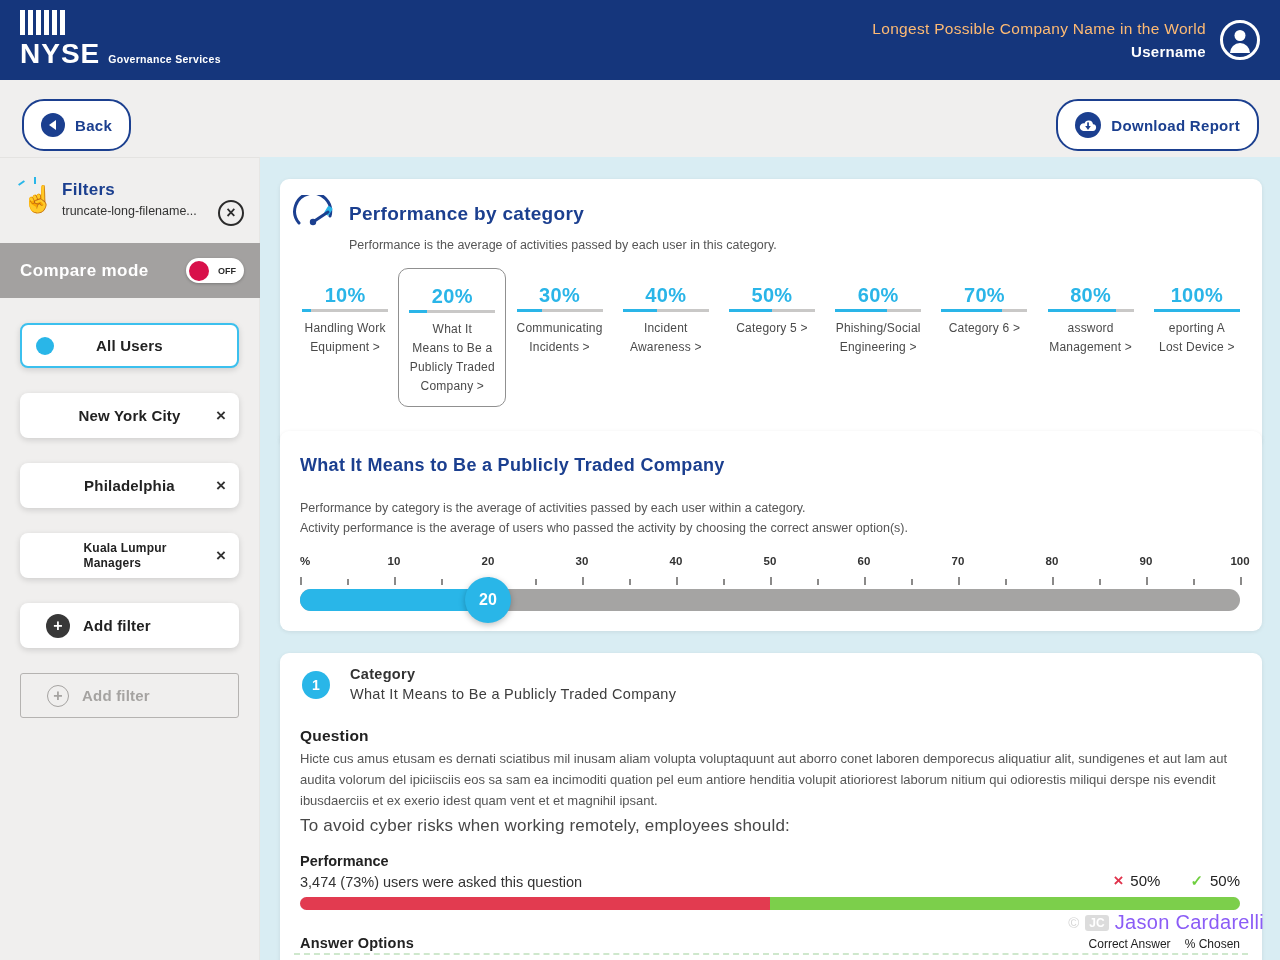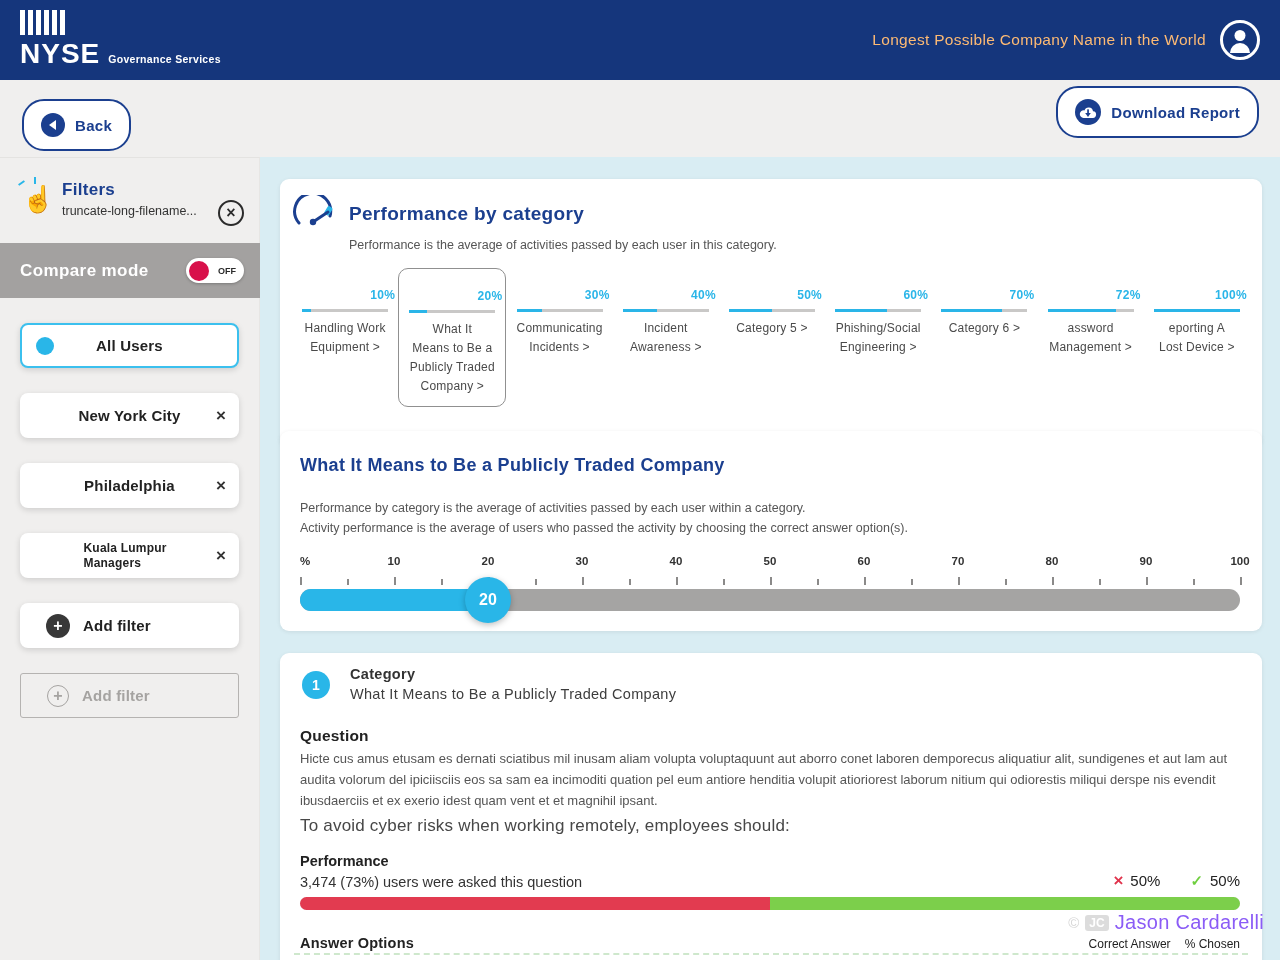--- a/index.html
+++ b/index.html
@@ -31,21 +31,21 @@
   .back-ic { width:24px; height:24px; border-radius:50%; background:#1b3f8f; position:relative; }
   .back-ic i { position:absolute; left:8px; top:7px; width:0; height:0; border:5px solid transparent; border-right:7px solid #fff; border-left:0; }
   .page-title { position:absolute; left:280px; top:88px; color:#1b3f8f; font-size:20px; font-weight:bold; line-height:30px; letter-spacing:.2px; }
   .meta { position:absolute; left:858px; top:94px; }
   .meta-row { display:flex; align-items:center; gap:10px; margin-bottom:9px; color:#1e3d70; font-size:12.5px; font-weight:bold; letter-spacing:.2px; }
   .cal { width:21px; height:19px; border:2px solid #29b6e8; border-radius:3px; position:relative; margin-top:3px; }
   .cal:before, .cal:after { content:""; position:absolute; top:-5px; width:2.5px; height:5px; background:#29b6e8; }
   .cal:before { left:3px; } .cal:after { right:3px; }
   .cal b { position:absolute; left:0; right:0; bottom:0; text-align:center; font-size:8.5px; color:#29b6e8; }
   .dl-ic { width:26px; height:26px; border-radius:50%; background:#1b3f8f; display:flex; align-items:center; justify-content:center; }
-  .download-btn { position:absolute; right:21px; top:6px; }
+  .download-btn { position:absolute; right:21px; top:19px; }
 
   
   .sidebar { position:absolute; left:0; top:157px; width:260px; bottom:0; background:#f0efee; border-top:1px solid #e4e3e1; border-right:1px solid #e7e6e4; }
   .filters-head { position:relative; padding:22px 0 0 62px; }
   .hand-ic { position:absolute; left:22px; top:26px; font-size:26px; color:#1b3f8f; }
   .hand-ic:before { content:""; position:absolute; left:-4px; top:-2px; width:7px; height:2px; background:#29b6e8; transform:rotate(-35deg); }
   .hand-ic:after { content:""; position:absolute; left:12px; top:-7px; width:2px; height:7px; background:#29b6e8; }
   .filters-title { color:#1b3f8f; font-size:17px; font-weight:bold; letter-spacing:.3px; }
   .filters-sub { color:#333; font-size:12.5px; margin-top:4px; }
   .close-circle { position:absolute; right:15px; top:42px; width:26px; height:26px; border:2px solid #2b2b2b; border-radius:50%; color:#2b2b2b; font-size:16px; font-weight:bold; display:flex; align-items:center; justify-content:center; cursor:pointer; line-height:1; }
@@ -73,21 +73,21 @@
   .card1 { top:22px; height:268px; }
   .card2 { top:274px; height:200px; }
   .card3 { top:496px; height:330px; }
 
   .gauge { position:absolute; left:13px; top:16px; }
   .c-title { position:absolute; left:69px; top:24px; color:#1b3f8f; font-size:19px; font-weight:bold; letter-spacing:.3px; }
   .c-sub { position:absolute; left:69px; top:59px; color:#555; font-size:12.5px; }
   .cat-row { position:absolute; left:12px; right:12px; top:89px; display:flex; }
   .cat-col { flex:1; text-align:center; padding:18px 3px 10px; cursor:pointer; }
   .cat-col.selected { border:1.5px solid #909090; border-radius:10px; }
-  .cat-pct { color:#2ab5e8; font-size:12px; font-weight:bold; line-height:18px; letter-spacing:.3px;text-align:right; }
+  .cat-pct { color:#2ab5e8; font-size:20px; font-weight:bold; line-height:18px; letter-spacing:.3px; }
   .cat-bar { width:86px; height:3px; background:#c9c8c7; margin:5px auto 7px; }
   .cat-bar span { display:block; height:3px; background:#2ab5e8; }
   .cat-label { color:#4a4a4a; font-size:12px; line-height:19px; white-space:pre-line; letter-spacing:.2px; }
 
   .c2-title { position:absolute; left:20px; top:24px; color:#1b3f8f; font-size:18px; font-weight:bold; letter-spacing:.3px; }
   .c2-desc { position:absolute; left:20px; top:67px; color:#555; font-size:12.5px; line-height:20px; }
   .ruler { position:absolute; left:20px; right:22px; top:124px; height:16px; }
   .tick-label { position:absolute; transform:translateX(-50%); color:#333; font-size:11.5px; font-weight:bold; }
   .tick-label.first { transform:none; }
   .ticks { position:absolute; left:20px; right:22px; top:146px; height:9px; }
@@ -138,20 +138,21 @@
           <span></span>
       </div>
       <div class="brandline">
         <span class="nyse">NYSE</span>
         <span class="tagline">Governance Services</span>
       </div>
     </div>
     <div class="top-right">
       <div class="id-lines">
         <div class="company">Longest Possible Company Name in the World</div>
+        <div class="username">Username</div>
       </div>
       <div class="avatar">
         <span class="av-head"></span>
         <span class="av-body"></span>
       </div>
     </div>
   </header>
 
   <div class="subheader">
     <div class="btn-pill back-btn">
@@ -303,21 +304,21 @@
 
           <div class="cat-col">
             <div class="cat-pct">70%</div>
             <div class="cat-bar">
               <span style="width: 70%;"></span>
             </div>
             <div class="cat-label">Category 6 &gt;</div>
           </div>
 
           <div class="cat-col">
-            <div class="cat-pct">72%</div>
+            <div class="cat-pct">80%</div>
             <div class="cat-bar">
               <span style="width: 80%;"></span>
             </div>
             <div class="cat-label">assword
 Management &gt;</div>
           </div>
 
           <div class="cat-col">
             <div class="cat-pct">100%</div>
             <div class="cat-bar">

